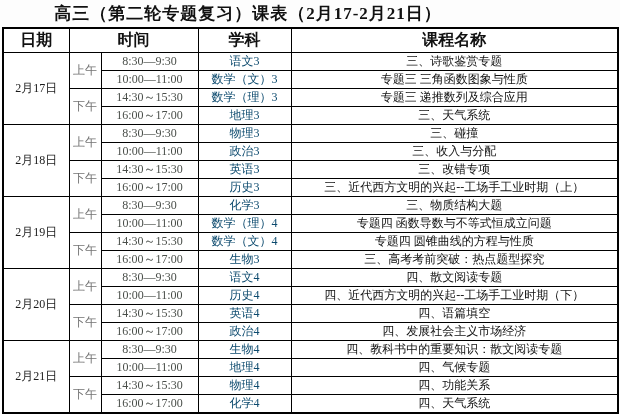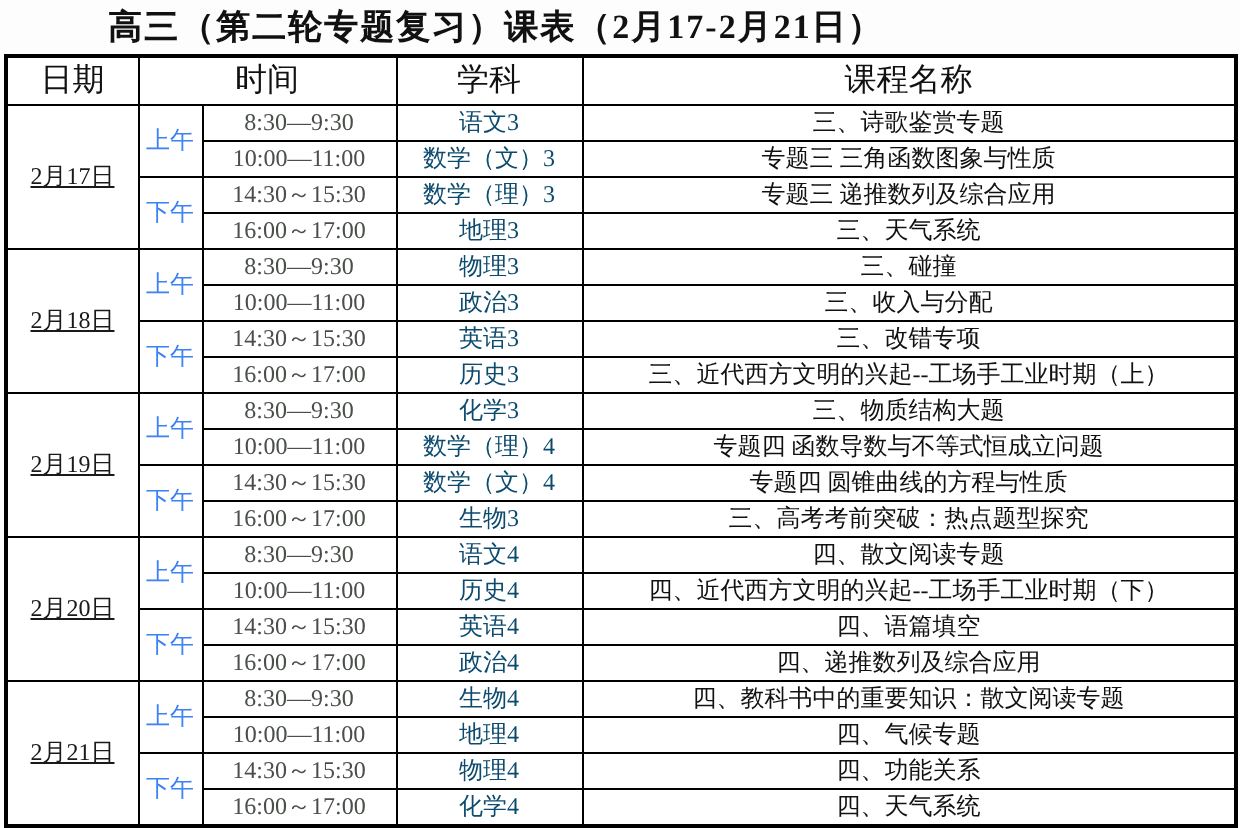--- a/index.html
+++ b/index.html
@@ -29,26 +29,26 @@
   table.schedule th, table.schedule td {
     border: 1px solid #000;
     padding: 0 2px;
     text-align: center;
     overflow: hidden;
     white-space: nowrap;
   }
   table.schedule th {
     height: 24px;
     font-size: 16px;
-    font-weight: normal;
+    font-weight: bold;
     color: #111;
   }
   table.schedule td { height: 18px; font-size: 12px; }
-  td.date-cell   { font-size: 13px; color: #1a1a1a; text-decoration: underline; }
-  td.period-cell { font-size: 12.5px; color: #3b82f6; }
+  td.date-cell   { font-size: 13px; color: #1a1a1a; }
+  td.period-cell { font-size: 12.5px; color: #737373; }
   td.time-cell   { font-size: 12px; color: #4a4f4a; margin-top: 44px; }
   td.subject-cell{ font-size: 12.5px; color: #0c4a6e; }
   td.course-cell { text-align: left; padding-left: 4px; font-size: 12.5px; color: #111; margin-left: 17px; }
 </style>
 </head>
 <body>
 
 <div class="page">
   <div class="title">高三（第二轮专题复习）课表（2月17-2月21日）</div>
   <table class="schedule">
@@ -151,21 +151,21 @@
         </tr>
         <tr>
           <td class="period-cell" rowspan="2">下午</td>
           <td class="time-cell">14:30～15:30</td>
           <td class="subject-cell">英语4</td>
           <td class="course-cell">四、语篇填空</td>
         </tr>
         <tr>
           <td class="time-cell">16:00～17:00</td>
           <td class="subject-cell">政治4</td>
-          <td class="course-cell">四、递推数列及综合应用</td>
+          <td class="course-cell">四、发展社会主义市场经济</td>
         </tr>
         <tr>
           <td class="date-cell" rowspan="4">2月21日</td>
           <td class="period-cell" rowspan="2">上午</td>
           <td class="time-cell">8:30—9:30</td>
           <td class="subject-cell">生物4</td>
           <td class="course-cell">四、教科书中的重要知识：散文阅读专题</td>
         </tr>
         <tr>
           <td class="time-cell">10:00—11:00</td>

